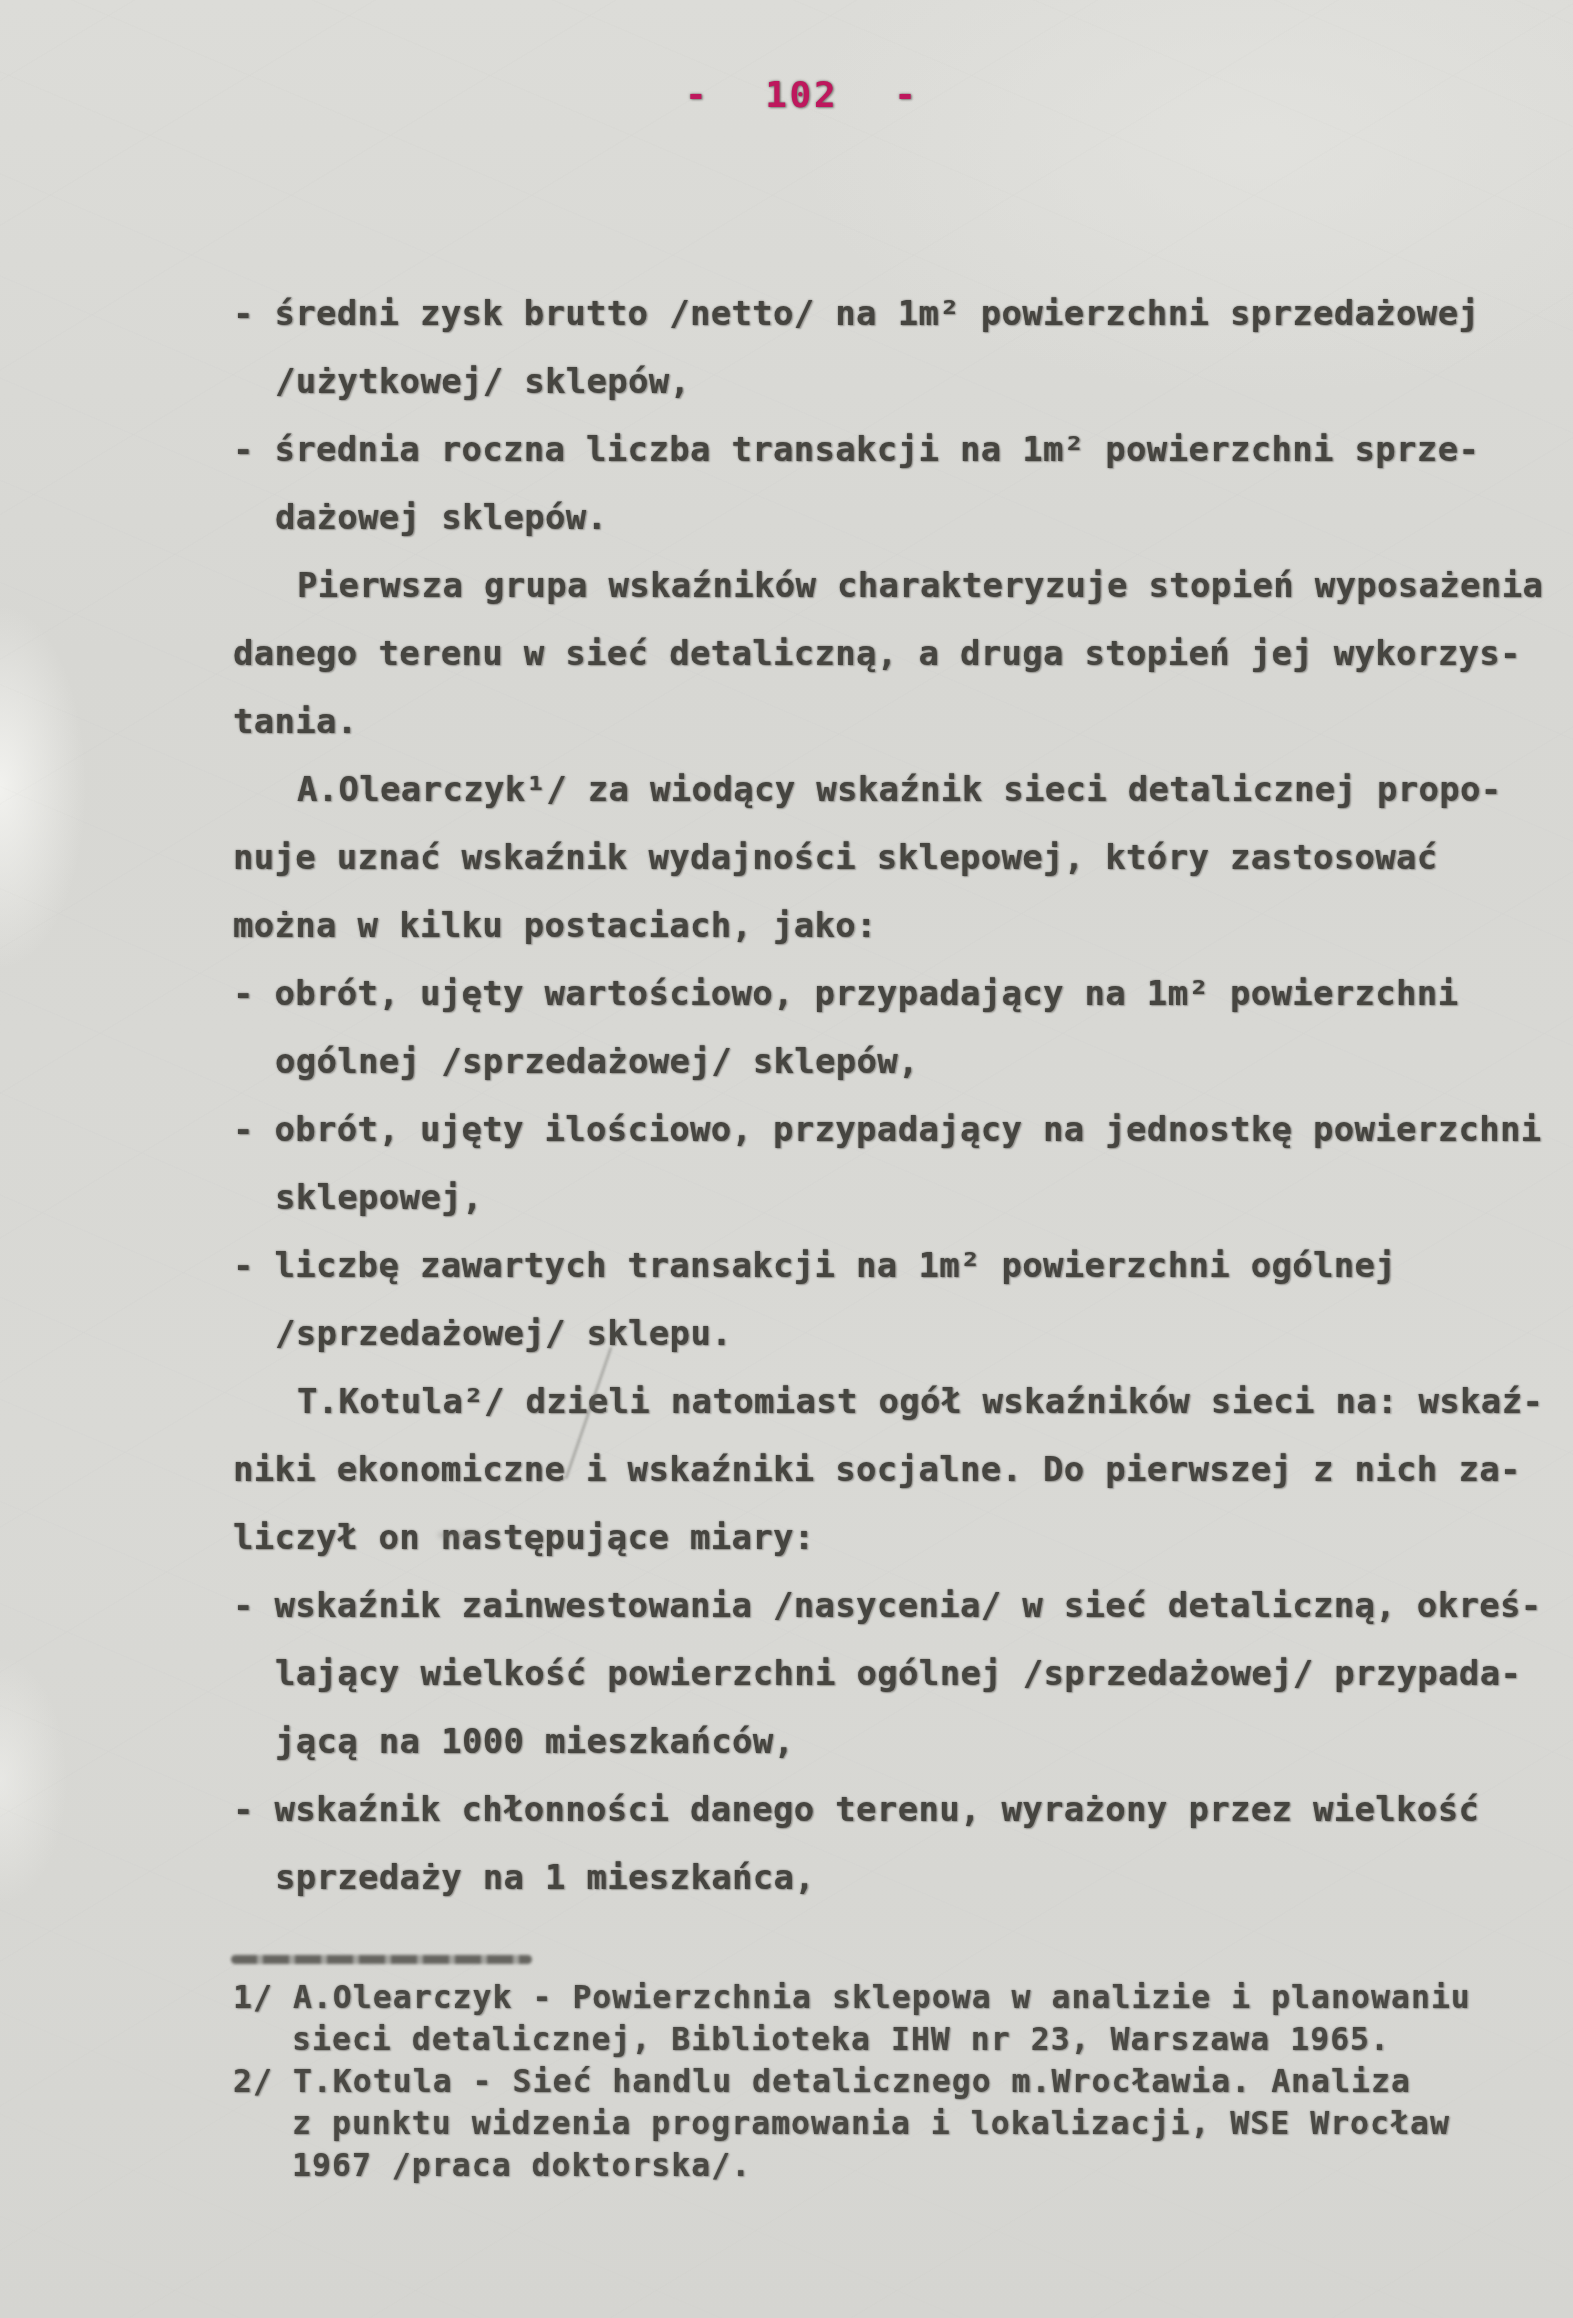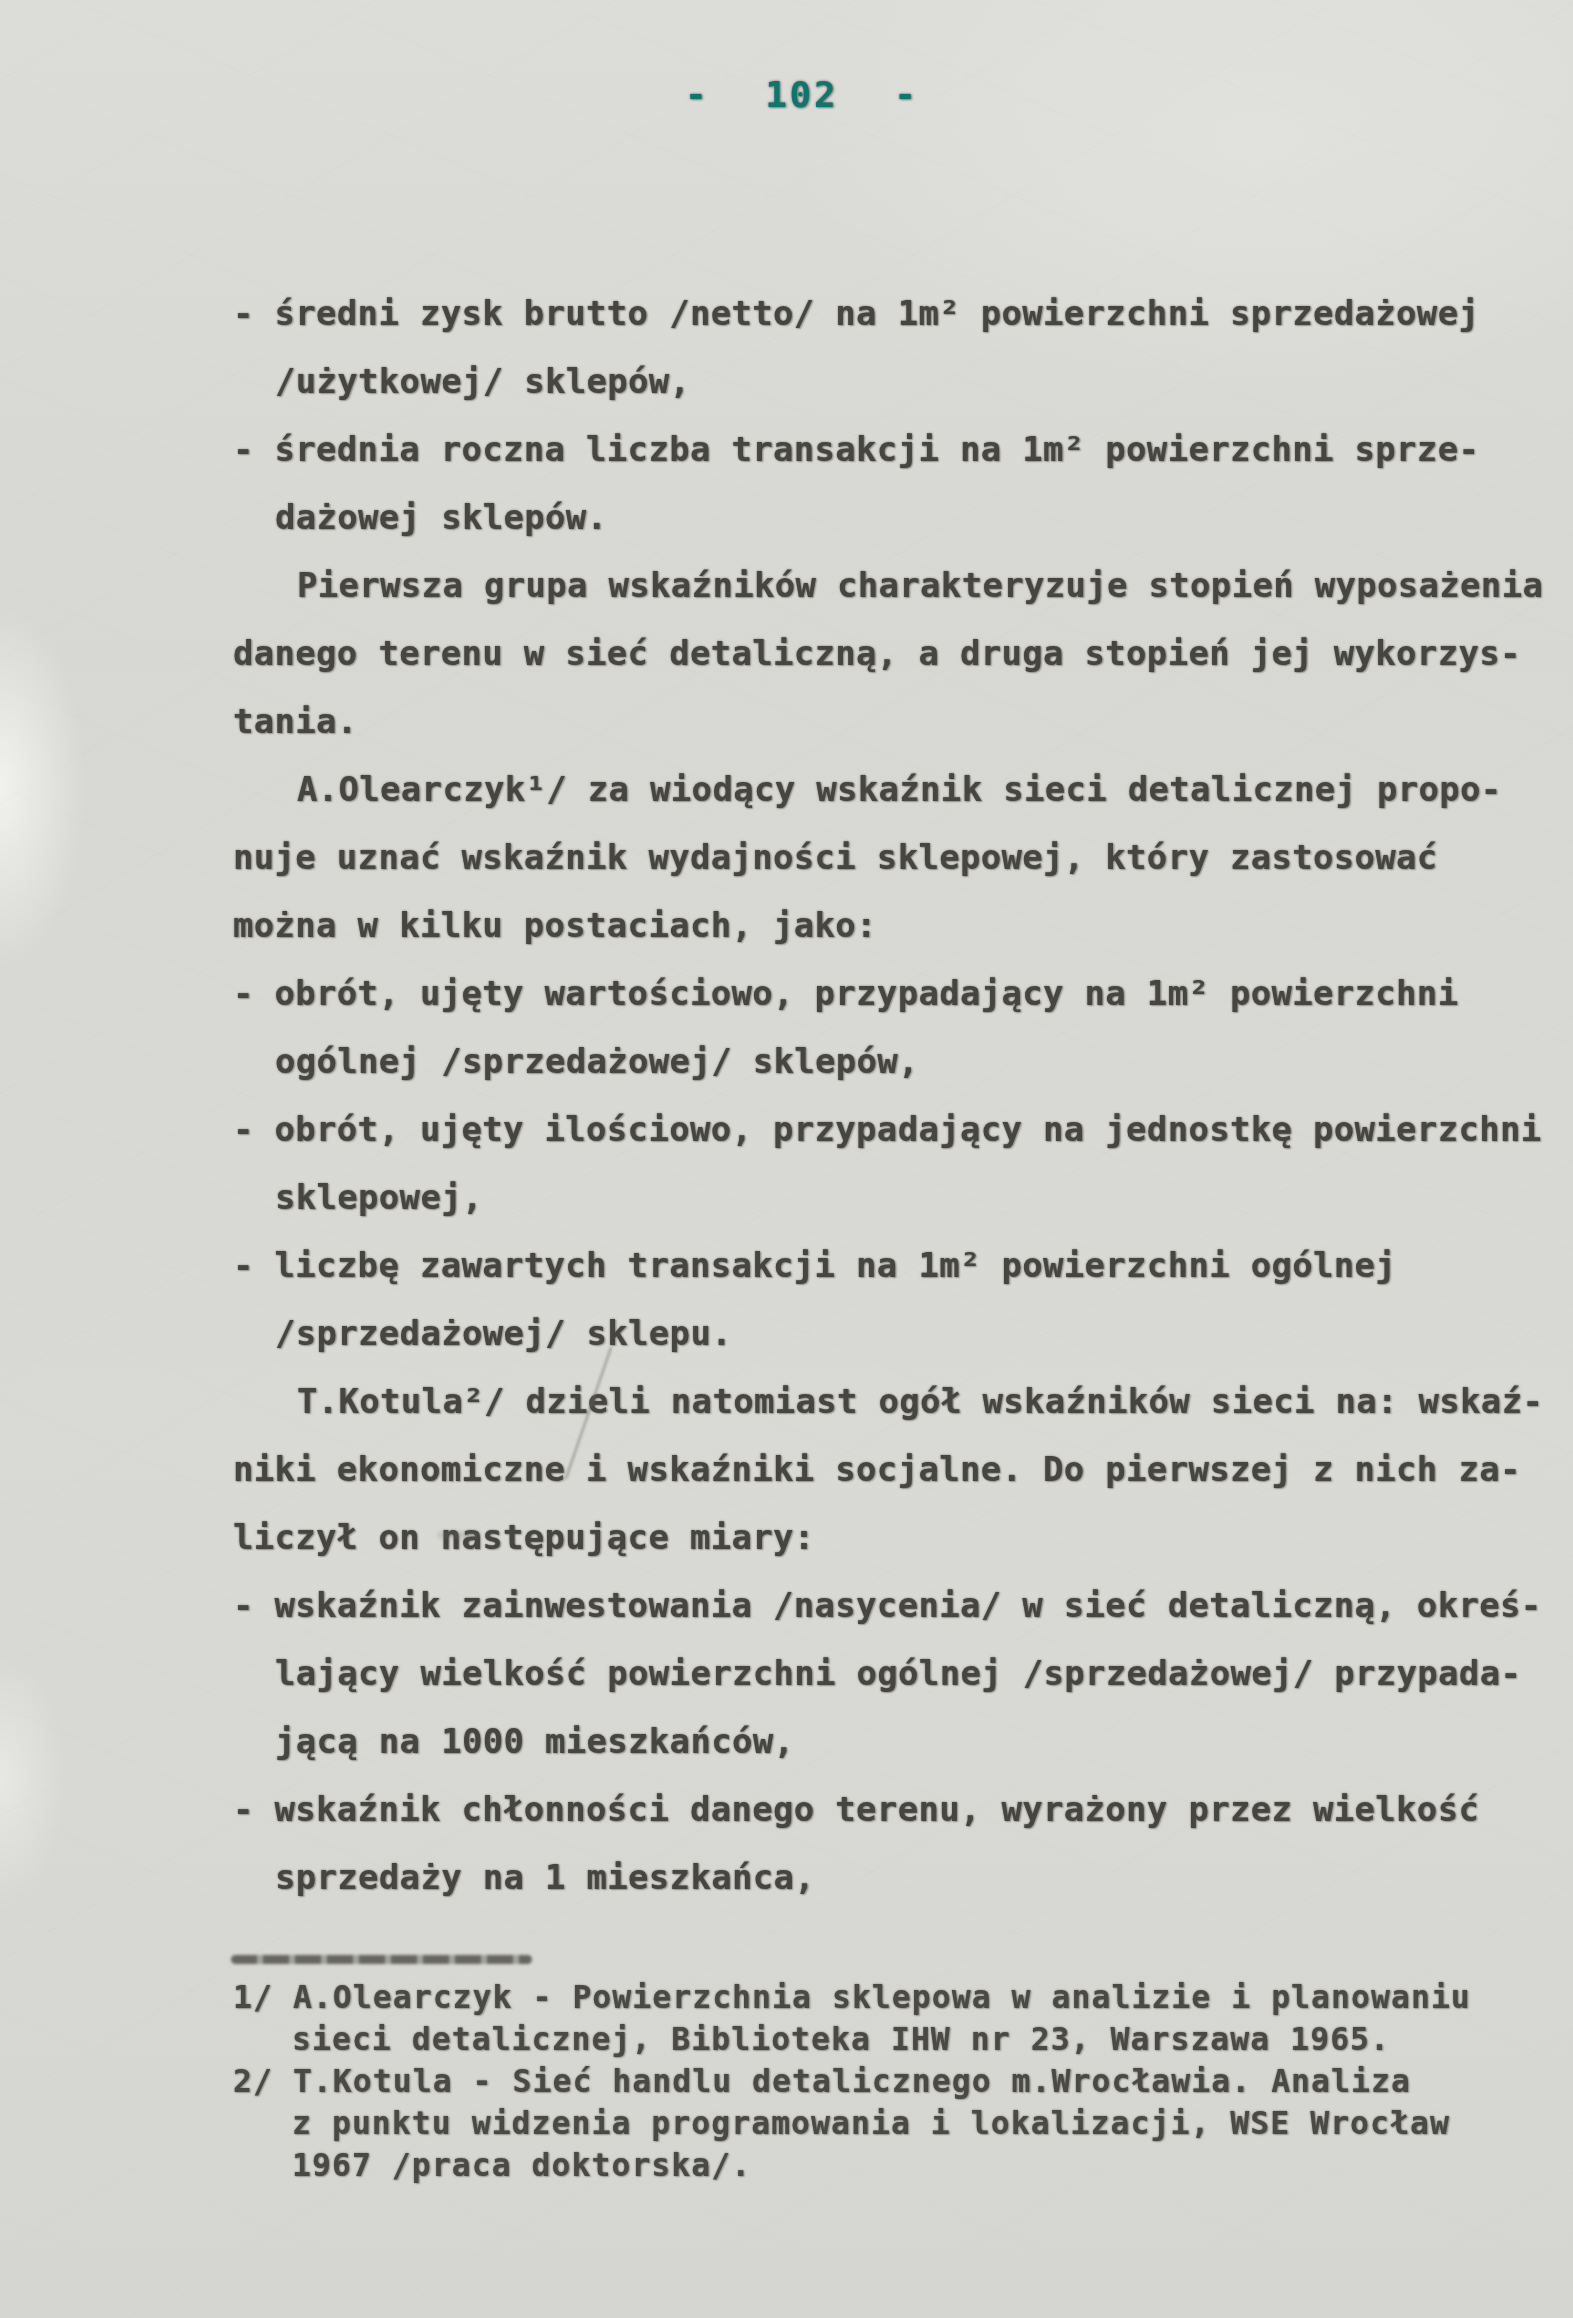--- a/index.html
+++ b/index.html
@@ -19,21 +19,21 @@
   }
   
   .fibers{
     position:absolute;inset:0;opacity:.5;
     background-image:
       repeating-linear-gradient(23deg, rgba(160,160,156,0.05) 0 1.4px, rgba(0,0,0,0) 1.4px 94px),
       repeating-linear-gradient(-31deg, rgba(150,150,146,0.05) 0 1.4px, rgba(0,0,0,0) 1.4px 124px);
   }
   .pageno{
     position:absolute;left:685px;top:74px;
-    font-size:36px;font-weight:bold;color:#0f766e;
+    font-size:36px;font-weight:bold;color:#be185d;
     letter-spacing:2.7px;word-spacing:31.5px;
     text-shadow:0 0 2.7px rgba(70,69,64,.75), 1.4px 0.7px 2.1px rgba(70,69,64,.4);
     filter:blur(0.4px);
   }
   .body-text{
     position:absolute;left:233px;top:279px;width:1352px;
     font-size:34px;line-height:68px;font-weight:bold;
     color:#464540;letter-spacing:0.3px;
     text-shadow:0 0 2.1px rgba(72,70,66,.7), 1.4px 0.7px 1.4px rgba(72,70,66,.33);
     filter:blur(0.3px);

